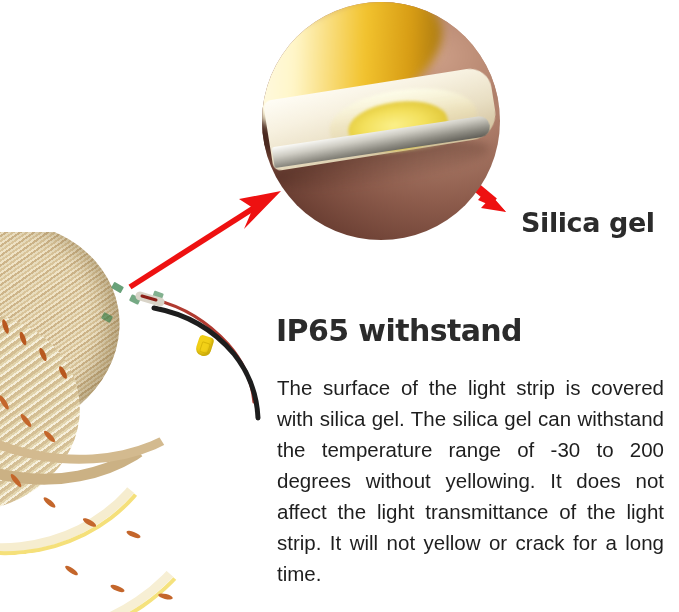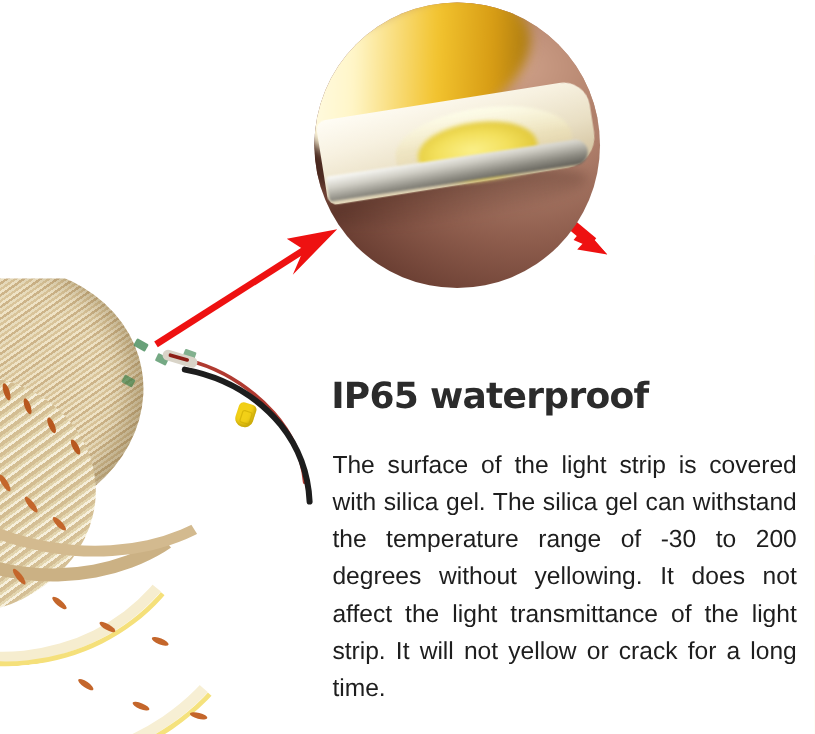--- a/index.html
+++ b/index.html
@@ -208,18 +208,19 @@
     <div class="skin-top"></div>
     <div class="dark-left"></div>
     <div class="glow"></div>
     <div class="shadow-under"></div>
     <div class="strip-body"></div>
     <div class="gel-dome"></div>
     <div class="phosphor"></div>
     <div class="metal-edge"></div>
   </div>
 
-
-  <div class="heading">IP65 waterproof</div>
+  <div class="silica-label">Silica gel</div>
+
+  <div class="heading">IP65 withstand</div>
 
   <div class="para">The surface of the light strip is covered with silica gel. The silica gel can withstand the temperature range of -30 to 200 degrees without yellowing. It does not affect the light transmittance of the light strip. It will not yellow or crack for a long time.</div>
 
 </div>
 
 </body></html>

